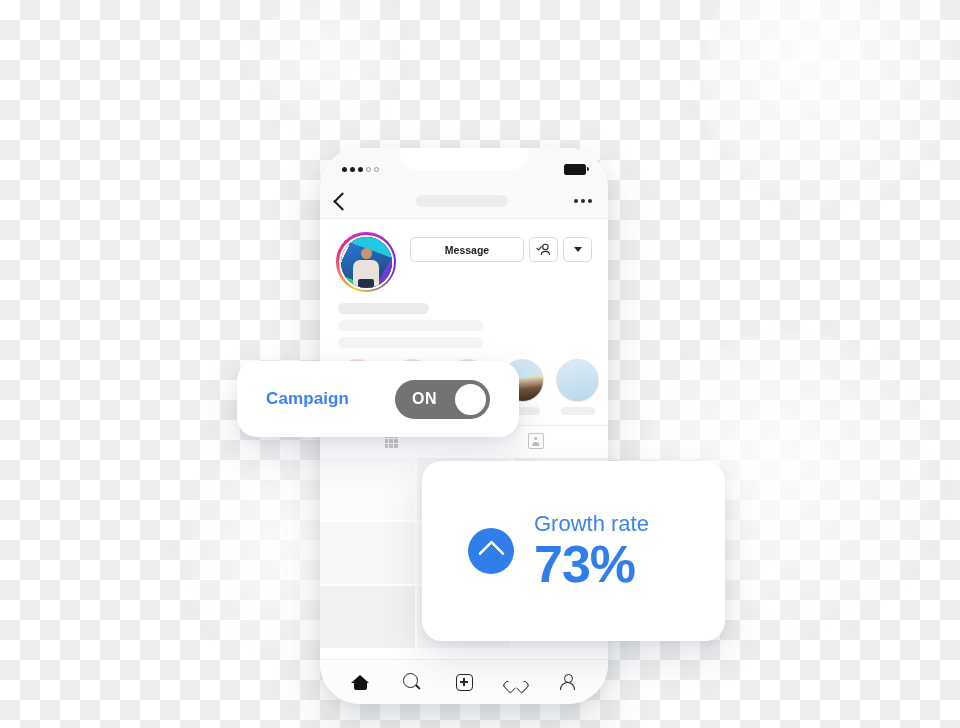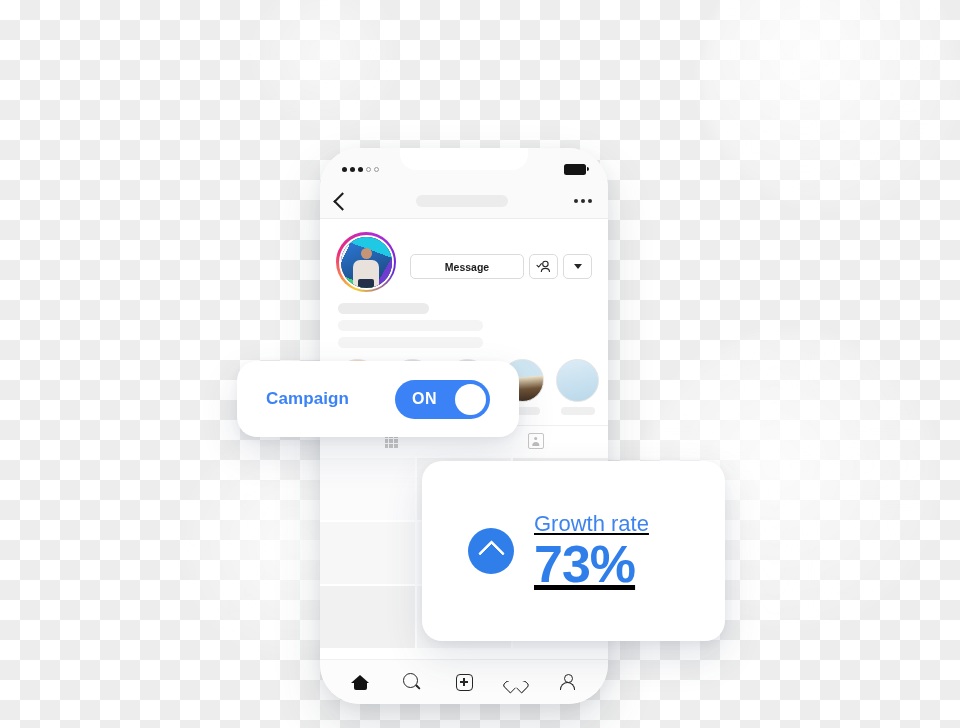--- a/index.html
+++ b/index.html
@@ -66,21 +66,21 @@
   .av-person{position:absolute;left:50%;transform:translateX(-50%);bottom:0;width:26px;height:40px;}
   .av-head{width:11px;height:11px;border-radius:50%;background:#c69476;margin:0 auto 1px;}
   .av-body{width:26px;height:27px;background:#e9e2dc;border-radius:7px 7px 3px 3px;}
   .av-legs{position:absolute;bottom:0;left:5px;width:16px;height:9px;background:#24304a;border-radius:2px;}
 
   .statwrap{flex:1;min-width:0;}
   .stats{display:flex;justify-content:space-between;padding:2px 2px 0 2px;}
   .stat{text-align:center;flex:1;}
   .stat .num{font-size:14px;font-weight:bold;color:#111;line-height:1.15;}
   .stat .lab{font-size:10px;color:#8e8e8e;line-height:1.3;}
-  .actions{display:flex;gap:5px;margin-top:22px;border-radius:8px;}
+  .actions{display:flex;gap:5px;margin-top:5px;border-radius:8px;}
   .btn-msg{flex:1;height:23px;border:1px solid #dbdbdb;border-radius:5px;background:#fff;
     display:flex;align-items:center;justify-content:center;font-size:10.5px;font-weight:bold;color:#1c1c1c;}
   .btn-sq{width:27px;height:23px;border:1px solid #dbdbdb;border-radius:5px;background:#fff;
     display:flex;align-items:center;justify-content:center;}
   .caret{width:0;height:0;border-left:4px solid transparent;border-right:4px solid transparent;
     border-top:5px solid #262626;}
 
   .bio{padding:11px 18px 0 18px;}
   .bio div{border-radius:7px;margin-bottom:6px;}
   .bio .b1{width:91px;height:11px;background:#ebebeb;}
@@ -133,27 +133,27 @@
   .per-h{position:absolute;left:6.4px;top:2px;width:7px;height:7px;border:1.6px solid #262626;border-radius:50%;}
   .per-b{position:absolute;left:2.2px;bottom:2.5px;width:15px;height:8px;
     border:1.6px solid #262626;border-bottom:none;border-radius:8px 8px 0 0;box-sizing:border-box;}
 
   
   .card{position:absolute;background:#fff;border-radius:20px;
     box-shadow:0 16px 38px rgba(55,72,100,.14),0 3px 10px rgba(55,72,100,.07);}
   .card-campaign{left:237px;top:361px;width:282px;height:76px;
     display:flex;align-items:center;justify-content:space-between;padding:0 29px;box-sizing:border-box;gap:40px;}
   .campaign-label{font-size:17px;font-weight:bold;color:#3b82f6;letter-spacing:.1px;}
-  .toggle{width:95px;height:39px;border-radius:22px;background:#3b82f6;position:relative;
+  .toggle{width:95px;height:39px;border-radius:22px;background:#737373;position:relative;
     display:flex;align-items:center;}
   .toggle-text{font-size:16px;font-weight:bold;color:#fff;margin-left:17px;letter-spacing:.5px;}
   .knob{position:absolute;right:4px;top:4px;width:31px;height:31px;border-radius:50%;background:#fff;}
 
   .card-growth{left:422px;top:461px;width:303px;height:180px;
-    display:flex;align-items:center;gap:20px;padding:0 30px 0 46px;box-sizing:border-box;text-decoration:underline;}
+    display:flex;align-items:center;gap:20px;padding:0 30px 0 46px;box-sizing:border-box;}
   .up-circle{width:46px;height:46px;border-radius:50%;background:#2f7eea;flex:none;
     display:flex;align-items:center;justify-content:center;}
   .up-chev{width:16px;height:16px;border-left:3.4px solid #fff;border-top:3.4px solid #fff;
     transform:rotate(45deg);margin-top:5px;border-radius:1px;}
   .growth-txt{display:flex;flex-direction:column;align-items:flex-start;}
   .growth-title{font-size:22px;color:#3d84ee;line-height:1.25;}
   .growth-value{font-size:52px;font-weight:bold;color:#2f7eea;line-height:1.05;letter-spacing:-1px;}
 </style>
 </head>
 <body>

